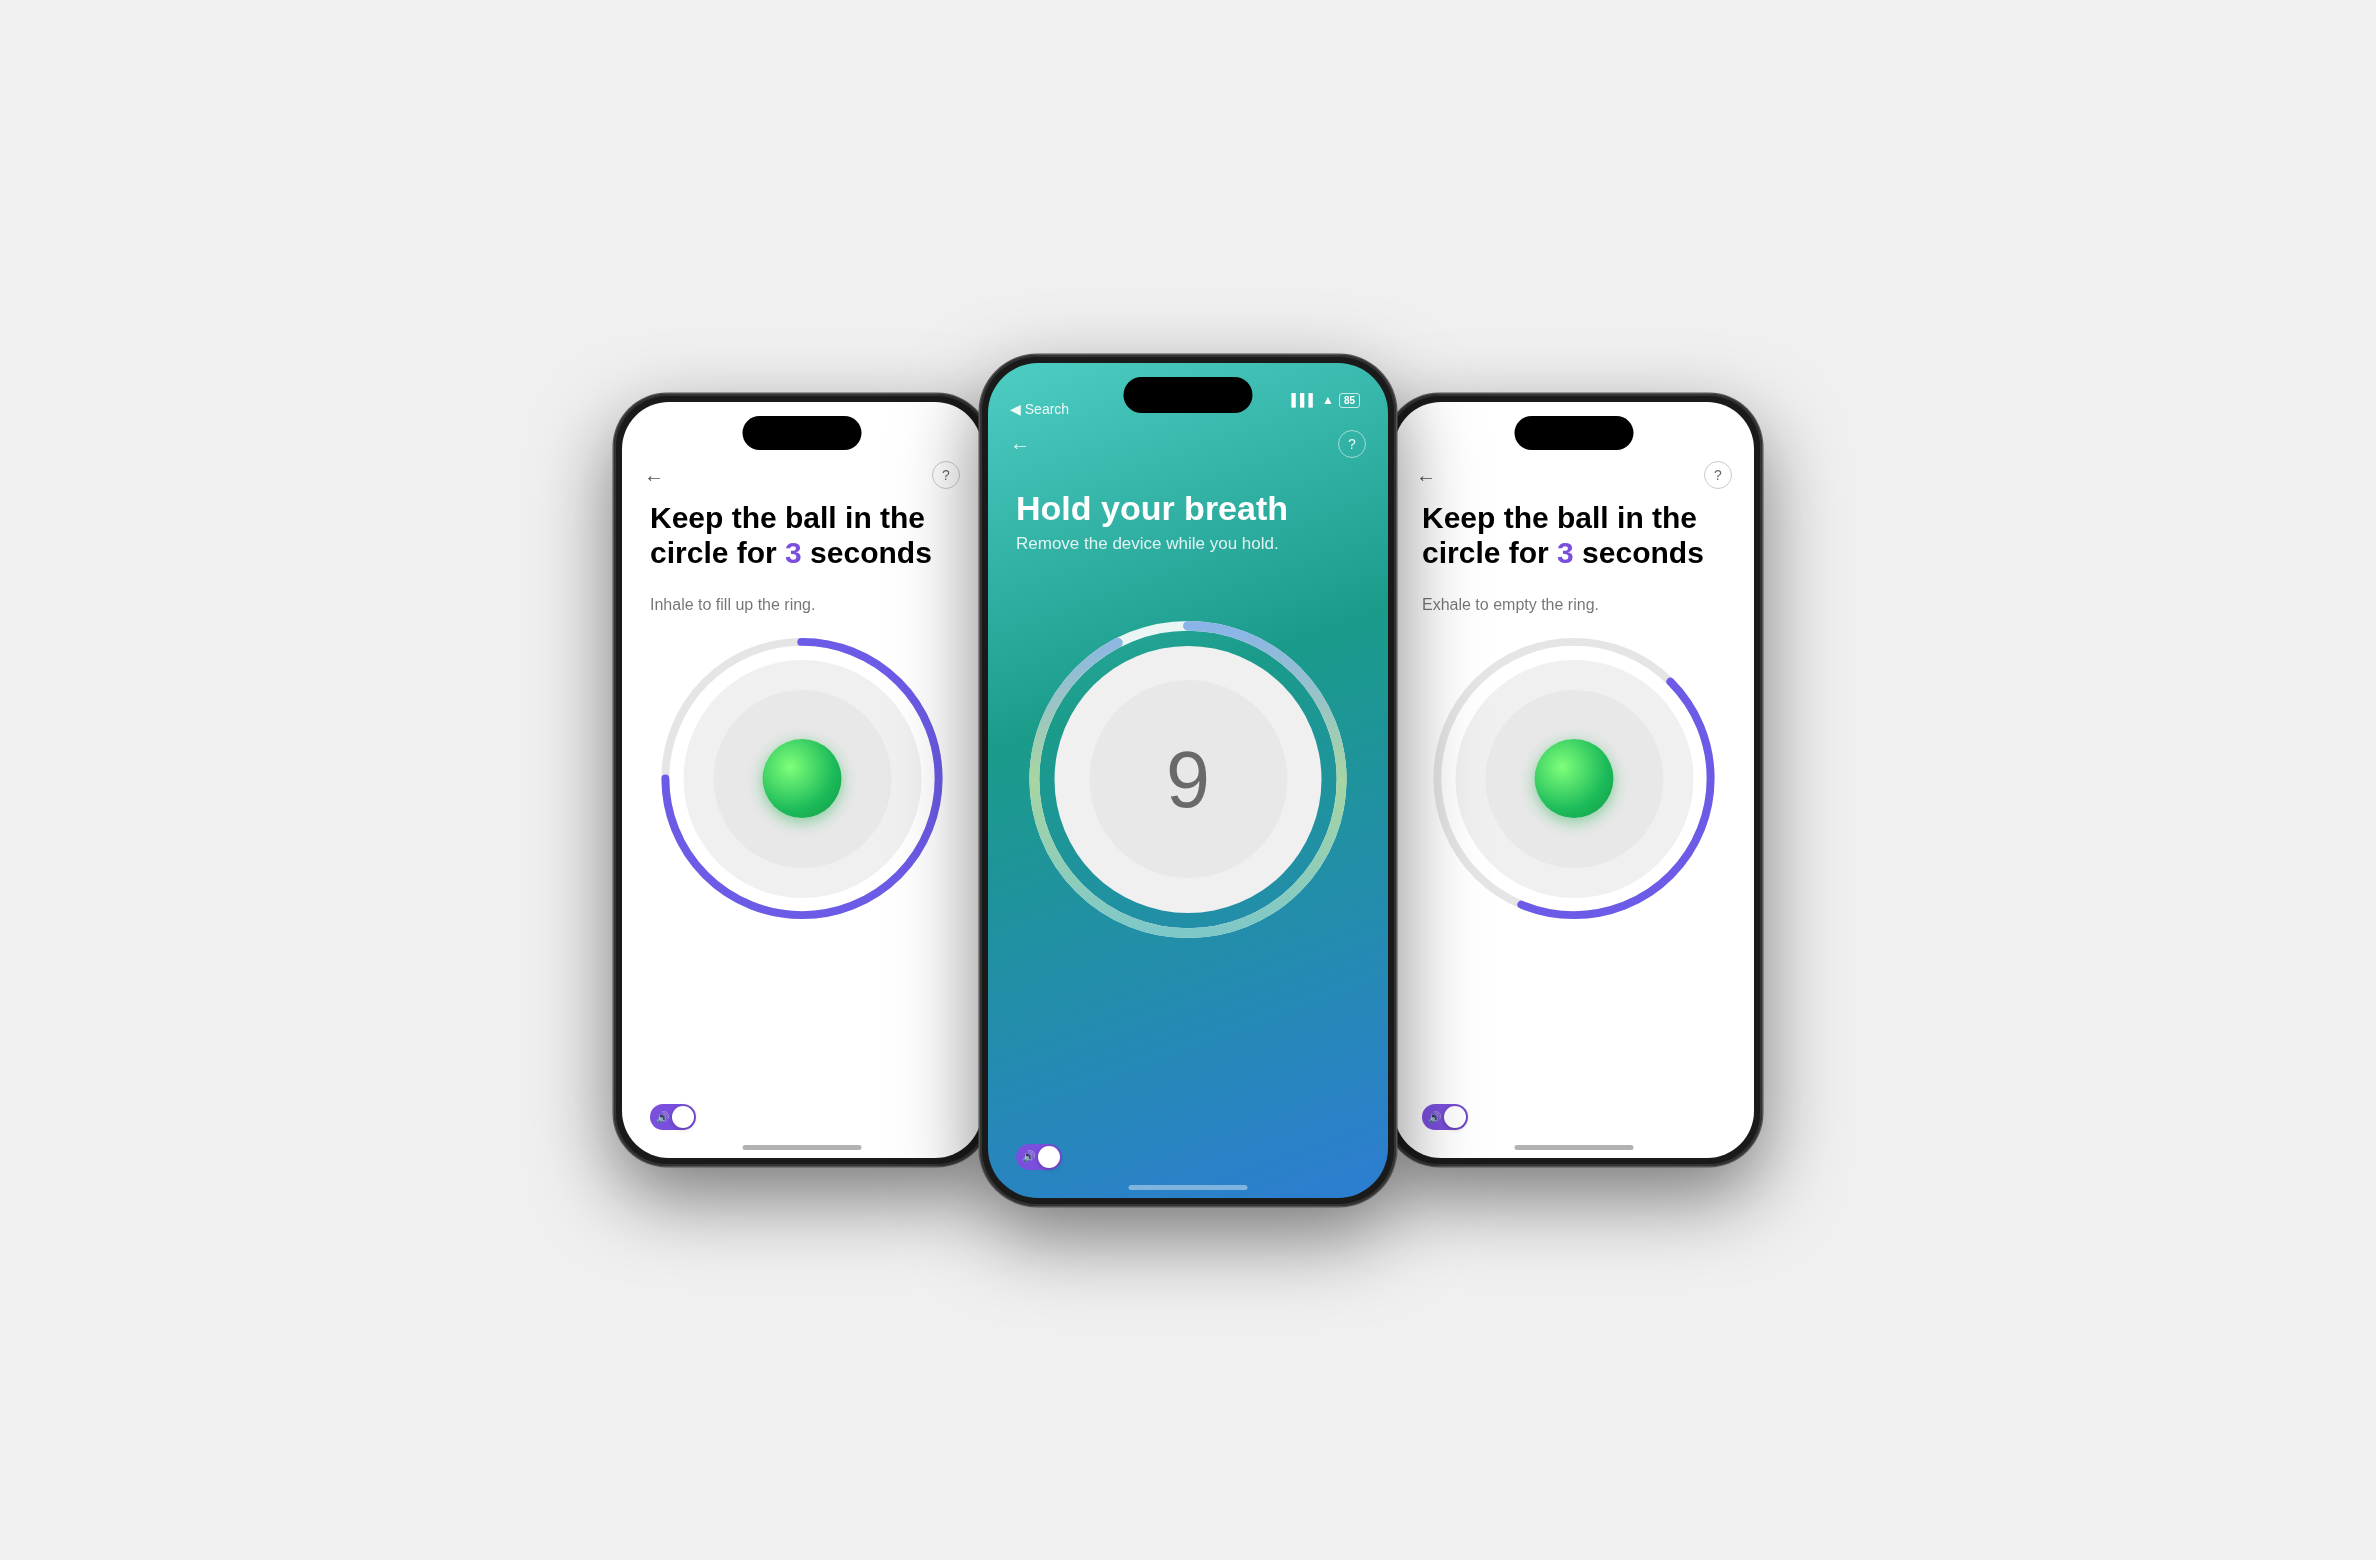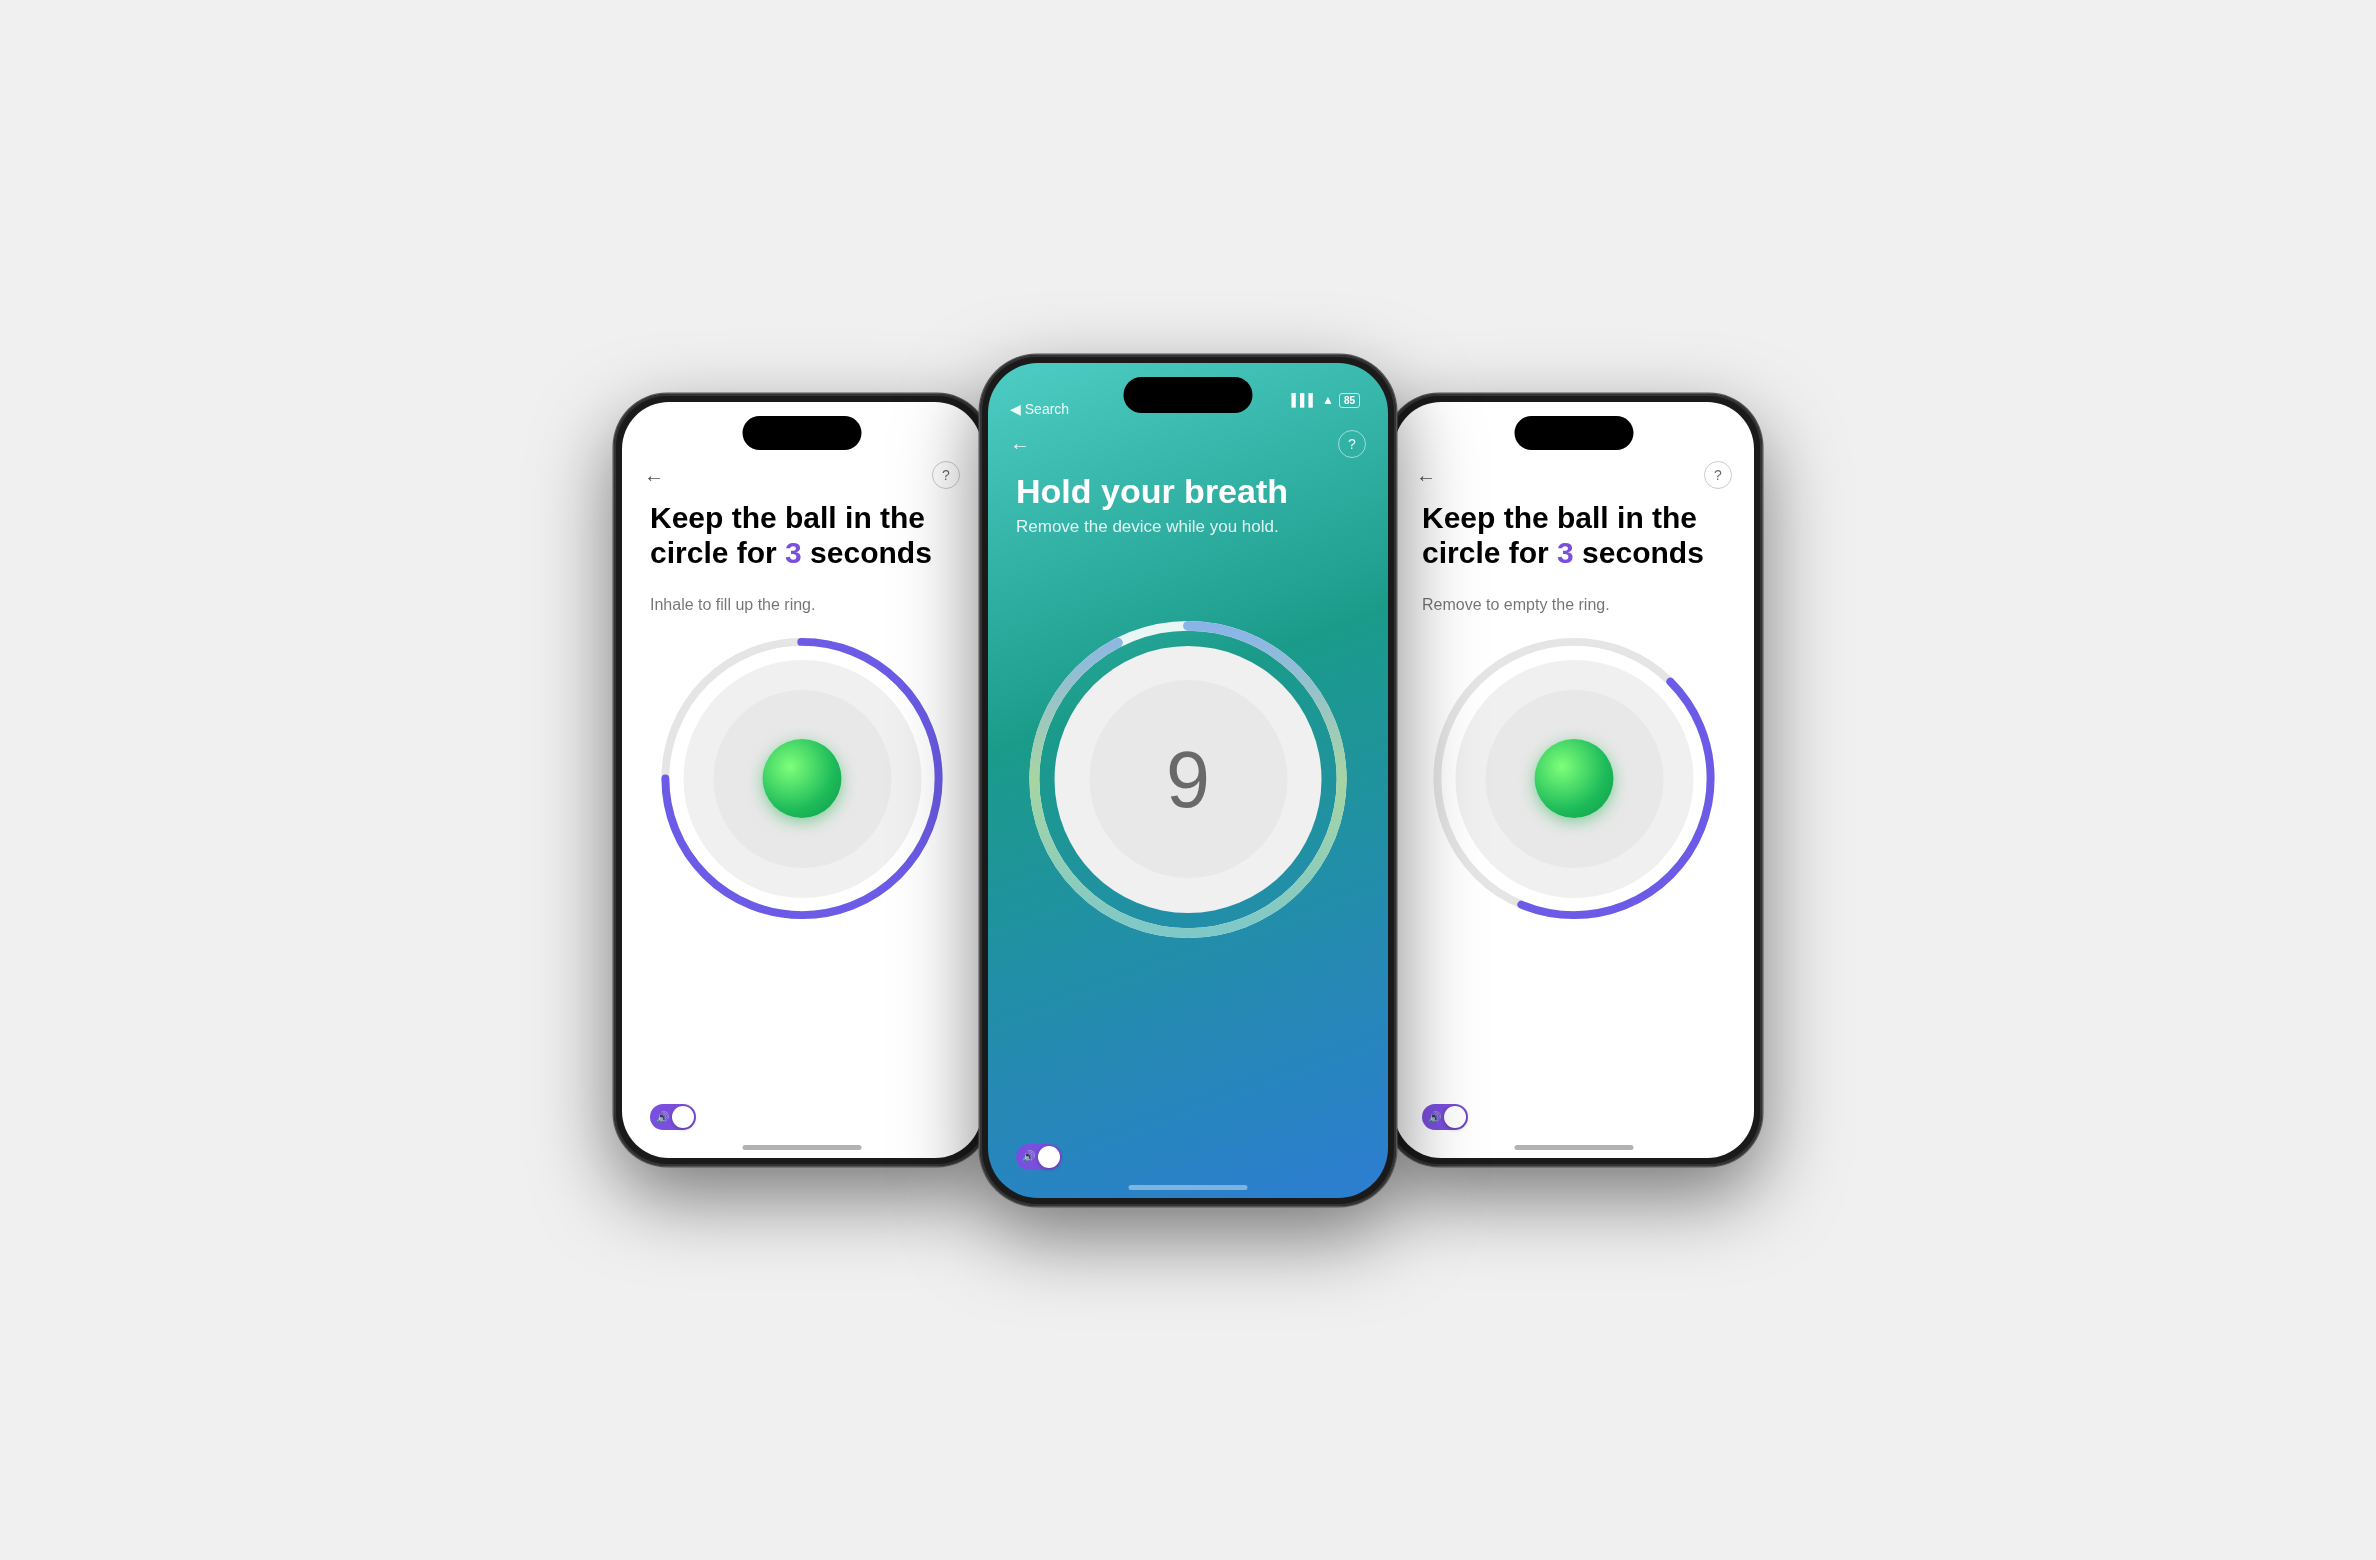--- a/index.html
+++ b/index.html
@@ -169,20 +169,21 @@
       color: #000;
       margin-bottom: 26px;
     }
 
     .main-title-teal {
       font-size: 34px;
       font-weight: 800;
       line-height: 1.15;
       color: #fff;
       margin-bottom: 6px;
+      margin-top: 17px;
     }
 
     .highlight {
       color: #7b4fde;
     }
 
     .subtitle {
       font-size: 16px;
       color: rgba(0,0,0,0.55);
       margin-bottom: 0;
@@ -487,21 +488,21 @@
           <span>?</span>
         </div>
       </div>
 
       <div class="content">
         <div class="main-title">
           <span>Keep the ball in the circle for</span>
           <span class="highlight">3</span>
           <span> seconds</span>
         </div>
-        <div class="subtitle">Remove to empty the ring.</div>
+        <div class="subtitle">Exhale to empty the ring.</div>
       </div>
 
       <div class="circle-area circle-area-sm" style="top:228px;">
         <svg class="ring-svg" viewBox="0 0 300 300">
           <circle cx="150" cy="150" r="138" fill="none" stroke="#e5e5e5" stroke-width="8"></circle>
 
           <circle cx="150" cy="150" r="138" fill="none" stroke="#6b5be6" stroke-width="8" stroke-dasharray="380 486" stroke-dashoffset="-108" stroke-linecap="round" transform="rotate(-90 150 150)"></circle>
         </svg>
         <div class="inner-circles">
           <div class="outer-circle outer-circle-sm">

